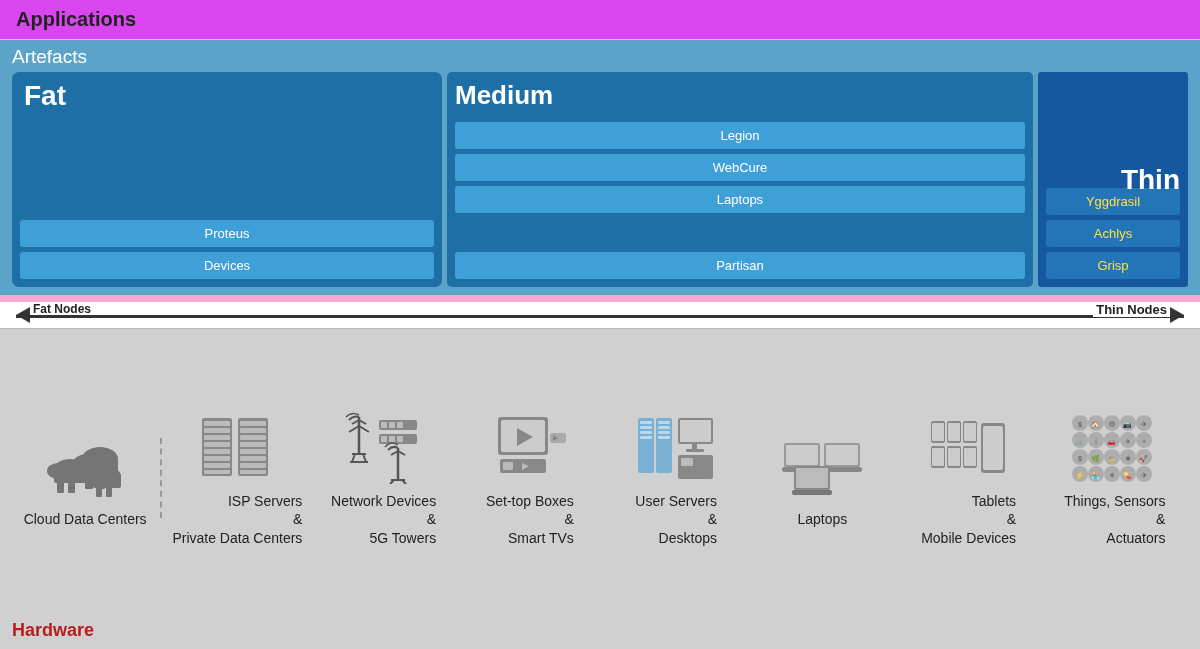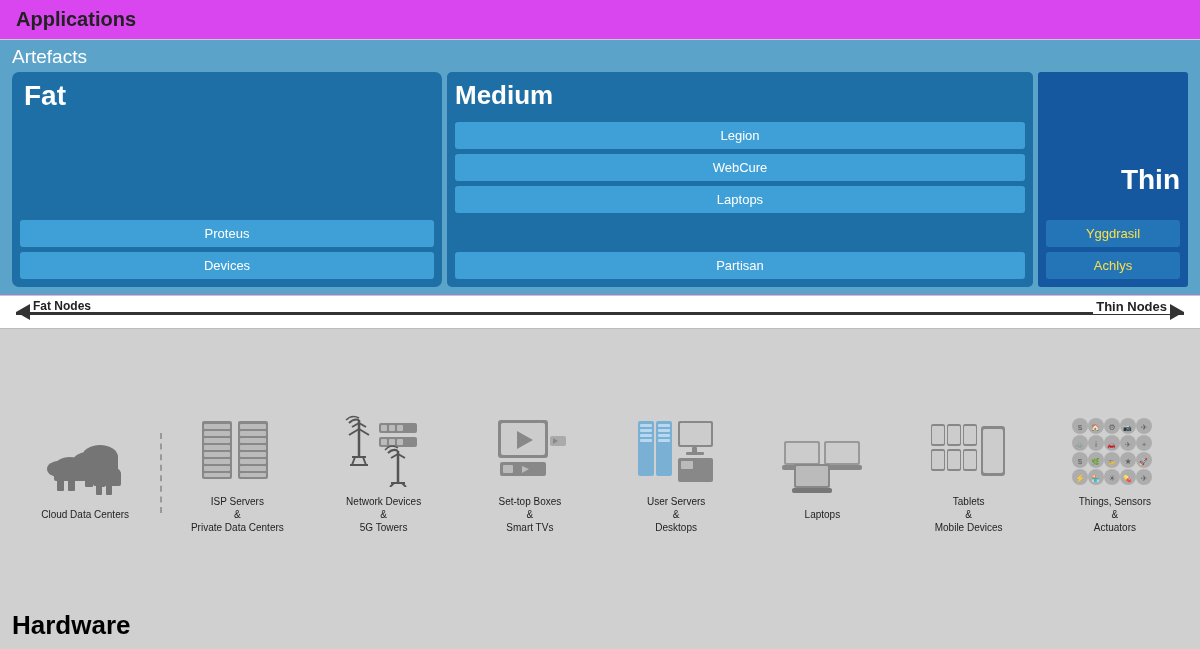--- a/index.html
+++ b/index.html
@@ -145,21 +145,21 @@
     }
 
     
     .arrow-section {
       background: #fff;
       height: 34px;
       display: flex;
       align-items: center;
       padding: 0 16px;
       position: relative;
-      border-top: 1px solid #f9a8d4;
+      border-top: 7px solid #f9a8d4;
       border-bottom: 1px solid #bbb;
     }
 
     .arrow-container {
       width: 100%;
       position: relative;
       height: 24px;
       display: flex;
       align-items: center;
     }
@@ -245,37 +245,37 @@
 
     .hw-icon-area {
       height: 80px;
       display: flex;
       align-items: center;
       justify-content: center;
       margin-bottom: 4px;
     }
 
     .hw-label {
-      font-size: 10px;
-      text-align: center;
+      font-size: 14px;
+      text-align: right;
       color: #222;
       line-height: 1.3;
     }
 
     .hw-divider {
       width: 1px;
       height: 80px;
       background: #aaa;
       flex-shrink: 0;
     }
 
     .hw-footer {
-      font-size: 26px;
+      font-size: 18px;
       font-weight: bold;
-      color: #000000;
+      color: #b91c1c;
       margin-top: 2px;
     }
 
   </style>
 </head>
 <body>
 
 <div class="page">
 
   <div class="applications-bar top-section">
@@ -306,20 +306,21 @@
         <div class="abox"><span>WebCure</span></div>
         <div class="abox"><span>Laptops</span></div>
         <div style="flex:1;"></div>
         <div class="abox" style="background:#3fa0d8;"><span>Partisan</span></div>
       </div>
 
       <div class="thin-outer">
         <span class="box-thin-label">Thin</span>
         <div class="abox-thin"><span>Yggdrasil</span></div>
         <div class="abox-thin"><span>Achlys</span></div>
+        <div class="abox-thin"><span>Grisp</span></div>
       </div>
     </div>
   </div>
 
   <div class="arrow-section">
     <div class="arrow-container">
       <span class="fat-nodes-text">Fat Nodes</span>
       <div class="arrow-line-h"></div>
       <div class="arrow-left-tip"></div>
       <div class="arrow-right-tip"></div>

